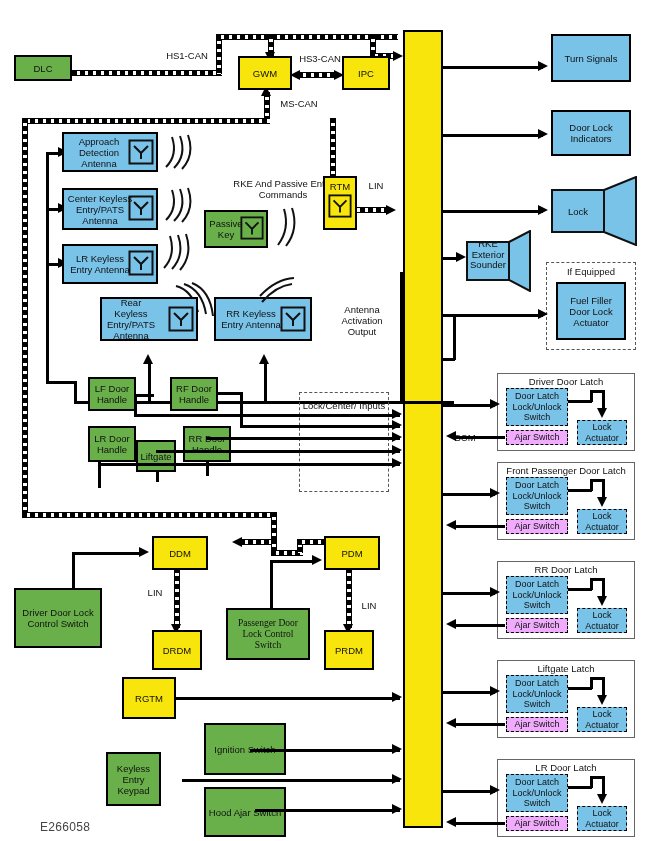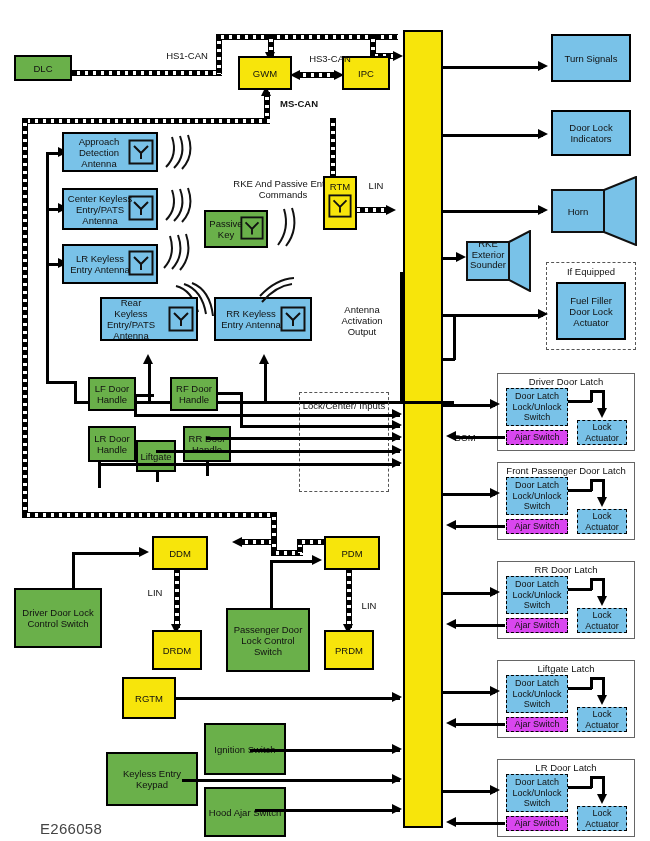--- a/index.html
+++ b/index.html
@@ -10,21 +10,21 @@
         font-size:9.5px;line-height:11px;color:#111;padding:1px;}
   .green{background:#6ab04a;}
   .blue{background:#79c2e8;}
   .yellow{background:#f7e50b;}
   .node .lbl{display:block;width:100%;}
   
   .dashb{position:absolute;box-sizing:border-box;border:1.6px dashed #000;
          display:flex;align-items:center;justify-content:center;text-align:center;
          font-size:9px;line-height:10.5px;color:#111;}
   .dashb.blue{background:#79c2e8;}
-  .dashb.green{background:#d946ef;}
+  .dashb.green{background:#f0abfc;}
   .dashgroup{position:absolute;box-sizing:border-box;border:1.6px dashed #555;background:transparent;}
   .group{position:absolute;box-sizing:border-box;border:1.5px solid #666;background:#fff;}
   .grouptitle{position:absolute;font-size:9.5px;color:#111;text-align:center;width:100%;left:0;}
   
   .ln{position:absolute;background:#000;}
   .hl{height:2.6px;}
   .vl{width:2.6px;}
   
   .bus{position:absolute;background:
        repeating-linear-gradient(90deg,#000 0 5px,#fff 5px 8px);
@@ -34,21 +34,21 @@
        width:6px;border-left:1px solid #000;border-right:1px solid #000;box-sizing:border-box;}
   
   .ar{position:absolute;width:0;height:0;}
   .ar-r{border-top:5.5px solid transparent;border-bottom:5.5px solid transparent;border-left:10px solid #000;}
   .ar-l{border-top:5.5px solid transparent;border-bottom:5.5px solid transparent;border-right:10px solid #000;}
   .ar-d{border-left:5.5px solid transparent;border-right:5.5px solid transparent;border-top:10px solid #000;}
   .ar-u{border-left:5.5px solid transparent;border-right:5.5px solid transparent;border-bottom:10px solid #000;}
   .txt{position:absolute;font-size:9.5px;line-height:11px;color:#111;text-align:center;}
   .ant{position:absolute;}
   .wave{position:absolute;}
-  .code{position:absolute;font-size:15px;color:#444;letter-spacing:.3px;padding-left:24px;}
+  .code{position:absolute;font-size:12px;color:#444;letter-spacing:.3px;padding-left:24px;}
   .horn{position:absolute;}
 </style>
 </head>
 <body>
 
 <div id="stage">
 
   <div class="bus" style="left:72px;top:70px;width:150px;"></div>
   <div class="busv" style="left:216px;top:36px;height:38px;"></div>
   <div class="bus" style="left:216px;top:34px;width:182px;"></div>
@@ -95,22 +95,22 @@
 
   <div class="node yellow" style="left:238px;top:56px;width:54px;height:34px;">
     <span class="lbl">GWM</span>
   </div>
 
   <div class="node yellow" style="left:342px;top:56px;width:48px;height:34px;">
     <span class="lbl">IPC</span>
   </div>
 
   <div class="txt" style="left:152px;top:50px;width:70px;">HS1-CAN</div>
-  <div class="txt" style="left:304px;top:53px;width:52px;text-align:center;">HS3-CAN</div>
-  <div class="txt" style="left:268px;top:98px;width:62px;font-weight:bold;">MS-CAN</div>
+  <div class="txt" style="left:294px;top:53px;width:52px;text-align:center;">HS3-CAN</div>
+  <div class="txt" style="left:268px;top:98px;width:62px;">MS-CAN</div>
 
   <div class="node yellow" style="left:403px;top:30px;width:40px;height:798px;
        align-items:center;justify-content:center;">
     <span class="lbl" style="position:absolute;top:400px;left:0;width:40px;margin-left:40px;">BCM</span>
   </div>
 
   <div class="vl ln" style="left:46px;top:152px;height:232px;"></div>
   <div class="hl ln" style="left:46px;top:152px;width:16px;"></div>
   <div class="ar ar-r" style="left:58px;top:147px;"></div>
   <div class="hl ln" style="left:46px;top:208px;width:16px;"></div>
@@ -227,21 +227,21 @@
   <div class="node blue" style="left:551px;top:110px;width:80px;height:46px;">
     <span class="lbl">Door Lock Indicators</span>
   </div>
 
   <div class="hl ln" style="left:443px;top:210px;width:100px;"></div>
   <div class="ar ar-r" style="left:538px;top:205px;"></div>
   <svg class="horn" style="left:551px;top:176px;" width="90" height="70" viewBox="0 0 90 70">
     <rect x="1" y="14" width="52" height="42" fill="#79c2e8" stroke="#111" stroke-width="2"></rect>
     <path d="M53 14 L85 1 L85 69 L53 56 Z" fill="#79c2e8" stroke="#111" stroke-width="2"></path>
   </svg>
-  <div class="txt" style="left:556px;top:206px;width:44px;">Horn</div>
+  <div class="txt" style="left:556px;top:206px;width:44px;">Lock</div>
 
   <div class="hl ln" style="left:443px;top:257px;width:16px;"></div>
   <div class="ar ar-r" style="left:456px;top:252px;"></div>
   <svg class="horn" style="left:466px;top:230px;" width="68" height="62" viewBox="0 0 68 62">
     <rect x="1" y="12" width="42" height="38" fill="#79c2e8" stroke="#111" stroke-width="2"></rect>
     <path d="M43 12 L64 1 L64 61 L43 50 Z" fill="#79c2e8" stroke="#111" stroke-width="2"></path>
   </svg>
   <div class="txt" style="left:468px;top:239px;width:40px;line-height:10.5px;">RKE Exterior Sounder</div>
 
   <div class="dashgroup" style="left:546px;top:262px;width:90px;height:88px;"></div>
@@ -421,40 +421,40 @@
   <div class="txt" style="left:140px;top:587px;width:30px;">LIN</div>
   <div class="txt" style="left:354px;top:600px;width:30px;">LIN</div>
 
   <div class="node green" style="left:14px;top:588px;width:88px;height:60px;">
     <span class="lbl">Driver Door Lock Control Switch</span>
   </div>
   <div class="vl ln" style="left:72px;top:552px;height:38px;"></div>
   <div class="hl ln" style="left:72px;top:552px;width:70px;"></div>
   <div class="ar ar-r" style="left:139px;top:547px;"></div>
 
-  <div class="node green" style="left:226px;top:608px;width:84px;height:64px;">
+  <div class="node green" style="left:226px;top:608px;width:84px;height:52px;font-family:Liberation Serif, serif;">
     <span class="lbl">Passenger Door Lock Control Switch</span>
   </div>
   <div class="vl ln" style="left:270px;top:560px;height:50px;"></div>
   <div class="hl ln" style="left:270px;top:560px;width:46px;"></div>
   <div class="ar ar-r" style="left:312px;top:555px;"></div>
 
   <div class="node yellow" style="left:122px;top:677px;width:54px;height:42px;">
     <span class="lbl">RGTM</span>
   </div>
   <div class="hl ln" style="left:176px;top:697px;width:224px;"></div>
   <div class="ar ar-r" style="left:392px;top:692px;"></div>
 
   <div class="node green" style="left:204px;top:723px;width:82px;height:52px;">
     <span class="lbl">Ignition Switch</span>
   </div>
   <div class="hl ln" style="left:250px;top:749px;width:150px;"></div>
   <div class="ar ar-r" style="left:392px;top:744px;"></div>
 
-  <div class="node green" style="left:106px;top:752px;width:92px;height:54px;">
+  <div class="node green" style="left:106px;top:752px;width:55px;height:54px;">
     <span class="lbl">Keyless Entry Keypad</span>
   </div>
   <div class="hl ln" style="left:182px;top:779px;width:218px;"></div>
   <div class="ar ar-r" style="left:392px;top:774px;"></div>
 
   <div class="node green" style="left:204px;top:787px;width:82px;height:50px;">
     <span class="lbl">Hood Ajar Switch</span>
   </div>
   <div class="hl ln" style="left:255px;top:809px;width:145px;"></div>
   <div class="ar ar-r" style="left:392px;top:804px;"></div>

